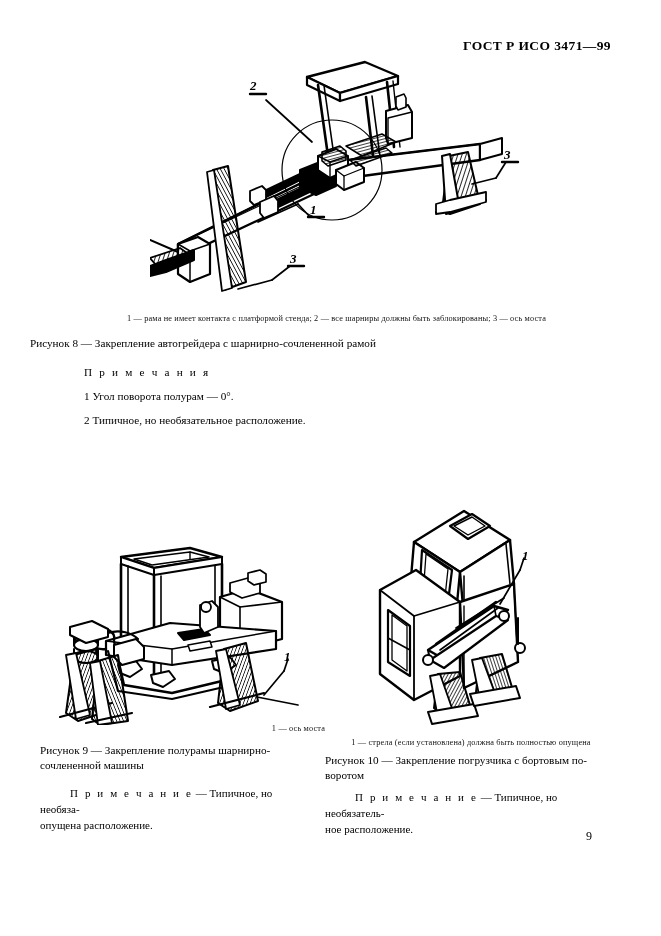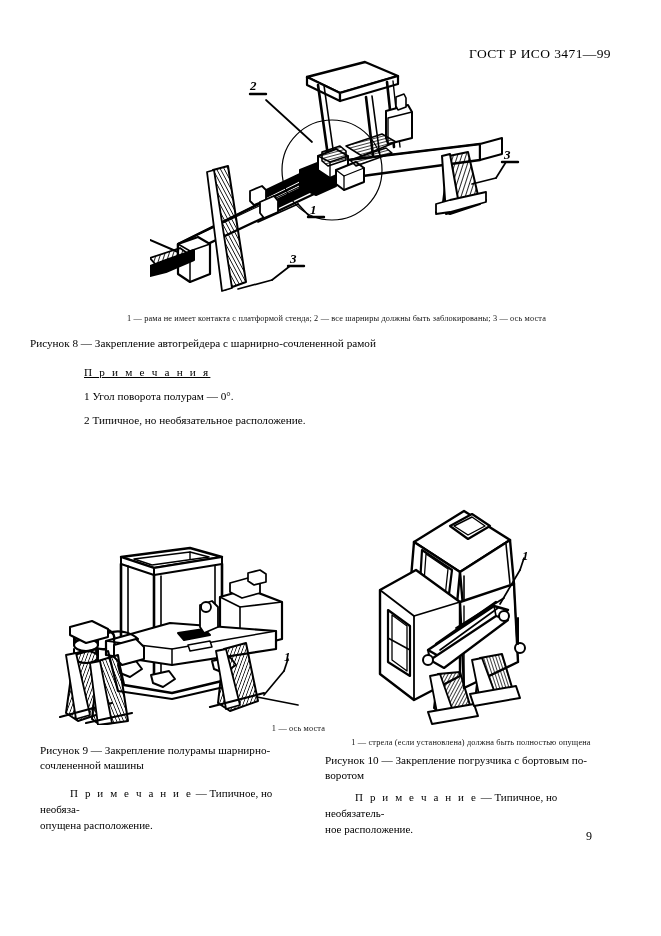--- a/index.html
+++ b/index.html
@@ -7,23 +7,23 @@
   body{
     width:661px;height:936px;position:relative;overflow:hidden;
     font-family:"Liberation Serif","DejaVu Serif",serif;
     color:#000;
     -webkit-font-smoothing:none;
   }
   .page{position:absolute;inset:0;}
 
   
   .header{
-    position:absolute;top:46px;left:0;width:611px;
+    position:absolute;top:38px;left:0;width:611px;
     text-align:right;
-    font-weight:normal;font-size:13.5px;letter-spacing:.4px;
+    font-weight:bold;font-size:13.5px;letter-spacing:.4px;
   }
 
   
   .legend{
     font-size:8.3px;letter-spacing:.15px;text-align:center;color:#111;
   }
   .fig-caption{
     font-size:11.2px;line-height:1.34;
   }
   .notes{
@@ -32,21 +32,21 @@
   .spaced{letter-spacing:2.1px;}
 
   
   #fig8-wrap{position:absolute;top:52px;left:150px;width:380px;height:245px;}
   #fig8-wrap svg{display:block;width:100%;height:100%;}
 
   #fig8-legend{position:absolute;top:314px;left:36px;width:601px;}
   #fig8-caption{position:absolute;top:336px;left:30px;width:601px;}
 
   #notes1{position:absolute;top:364px;left:84px;width:420px;}
-  #notes1 .hdr{letter-spacing:2.2px;text-decoration:underline;}
+  #notes1 .hdr{letter-spacing:2.2px;}
   #notes1 .item{margin-top:7px;}
 
   
   #fig9-wrap{position:absolute;top:545px;left:52px;width:265px;height:180px;}
   #fig9-wrap svg{display:block;width:100%;height:100%;}
 
   #fig9-legend{position:absolute;top:724px;left:55px;width:270px;text-align:right;}
   #fig9-caption{position:absolute;top:743px;left:40px;width:270px;}
   #notes2{position:absolute;top:786px;left:40px;width:270px;font-size:11px;line-height:1.45;}
   #notes2 .ind{display:block;text-indent:30px;}

